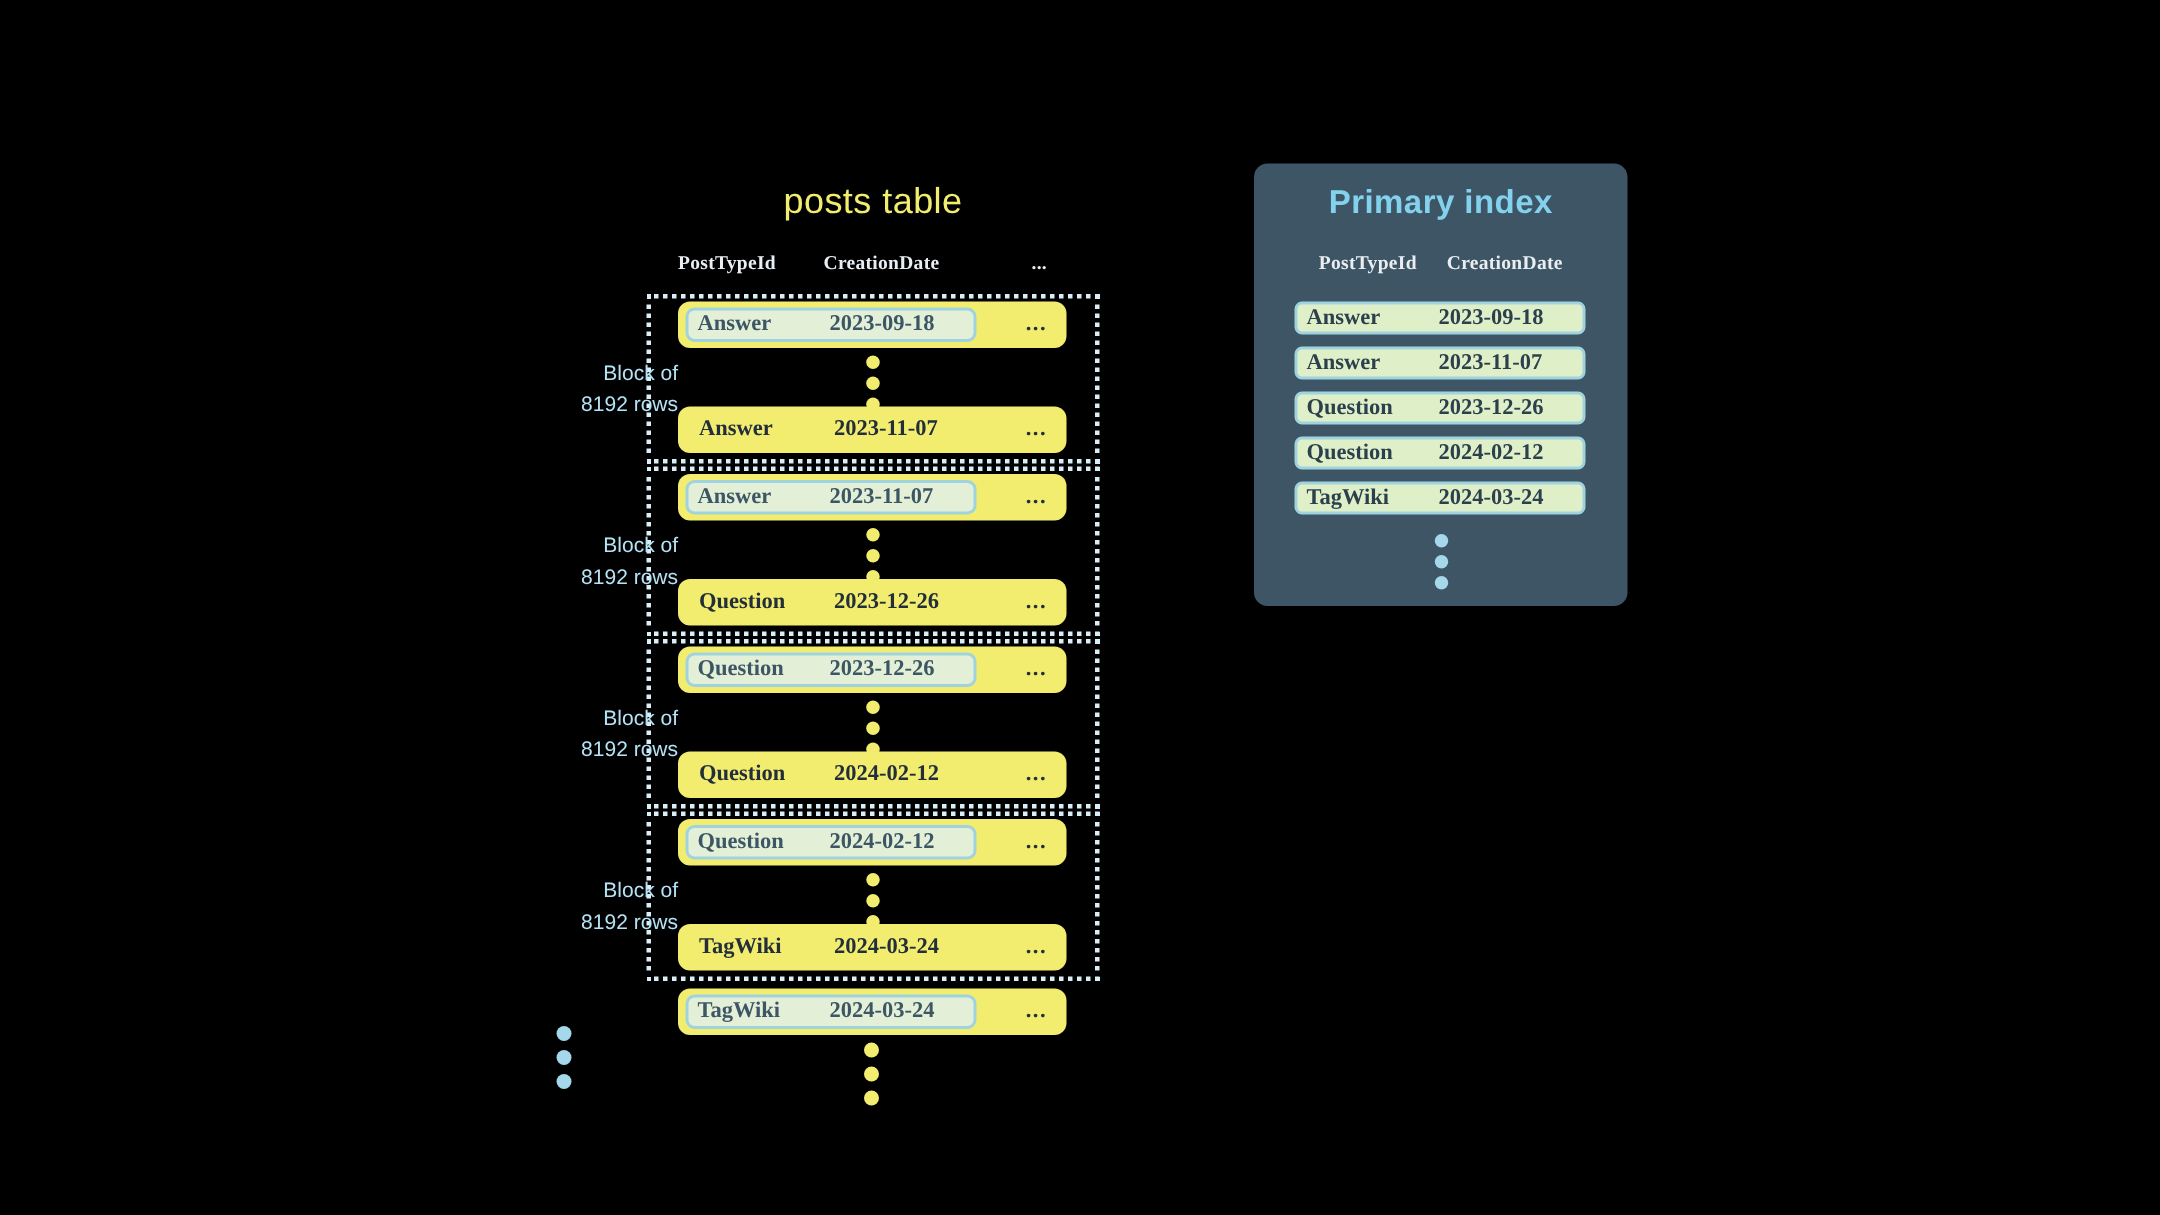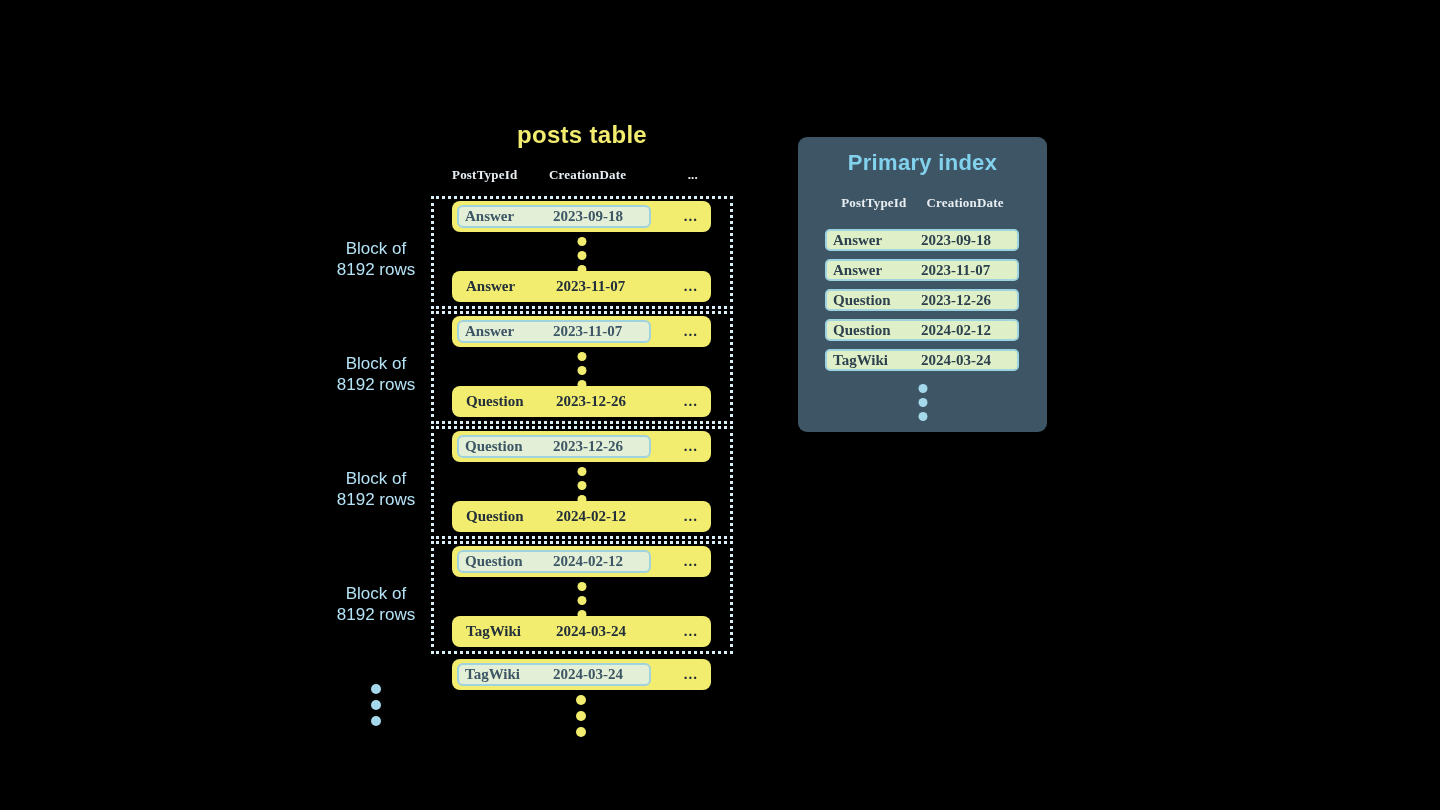--- a/index.html
+++ b/index.html
@@ -20,21 +20,21 @@
   html,body{margin:0;padding:0;background:#000;}
   .page{
     position:relative;width:1440px;height:810px;background:var(--bg);
     overflow:hidden;font-family:"Liberation Sans",sans-serif;
   }
   .mono{font-family:Liberation Serif, serif;}
 
   
   .posts-title{
     position:absolute;left:431px;top:121px;width:302px;text-align:center;
-    font-size:24px;font-weight:700;color:var(--yellow);letter-spacing:.3px;
+    font-size:24px;font-weight:400;color:var(--yellow);letter-spacing:.3px;
   }
   .posts-header{
     position:absolute;left:452px;top:167px;width:246px;display:flex;
     font-size:13px;font-weight:bold;color:var(--header-text);letter-spacing:.2px;
   }
   .posts-header .hcol1{width:97px;}
   .posts-header .hcol2{flex:1;}
   .block{
     position:absolute;left:431px;width:302px;height:113px;box-sizing:border-box;
     border:3px dotted var(--dotted-border);
@@ -63,32 +63,32 @@
   .dots-col{
     position:absolute;left:50%;transform:translateX(-50%);
     display:flex;flex-direction:column;align-items:center;gap:5px;
   }
   .block .dots-col{top:38px;}
   .dot{width:9px;height:9px;border-radius:50%;}
   .dot.yellow{background:var(--yellow);}
   .dot.blue{background:var(--blue-dot);}
   .dot.big{width:10px;height:10px;}
   .block-label{
-    position:absolute;left:300px;width:152px;text-align:center;
-    color:var(--block-label);font-size:17px;line-height:21px;
+    position:absolute;left:300px;width:152px;text-align:right;
+    color:var(--block-label);font-size:14px;line-height:21px;
   }
   .block-label.l0{top:238px}.block-label.l1{top:353px}.block-label.l2{top:468px}.block-label.l3{top:583px}
   .row.standalone{position:absolute;left:452px;top:659px;}
   .bottom-dots{left:576px;transform:none;top:695px;gap:6px;}
   .left-dots{left:371px;transform:none;top:684px;gap:6px;}
 
   
   .index-panel{
-    position:absolute;left:798px;top:109px;width:249px;height:295px;
-    background:var(--panel-bg);border-radius:9px;margin-top:28px;
+    position:absolute;left:836px;top:109px;width:249px;height:295px;
+    background:var(--panel-bg);border-radius:9px;
   }
   .index-title{
     position:absolute;top:13px;left:0;width:100%;text-align:center;
     font-size:22px;font-weight:600;color:var(--panel-title);letter-spacing:.3px;
   }
   .index-header{
     position:absolute;top:58px;left:0;width:100%;display:flex;justify-content:center;gap:20px;
     font-size:13px;font-weight:bold;color:var(--header-text);letter-spacing:.2px;
   }
   .index-rows{

